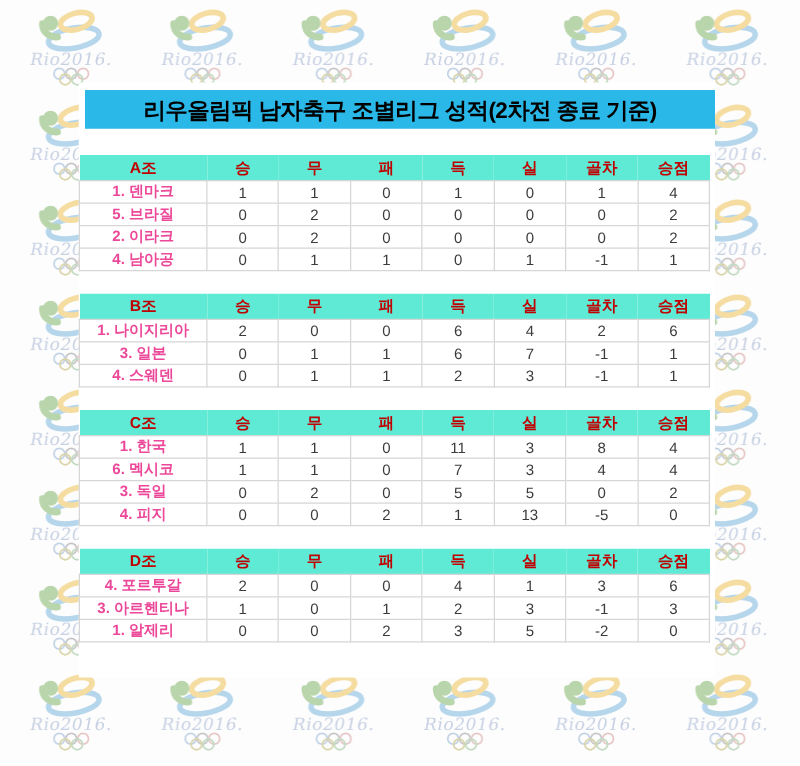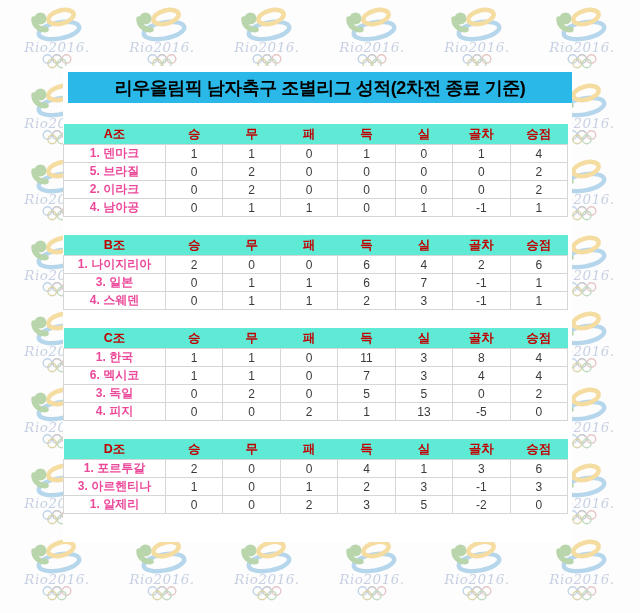--- a/index.html
+++ b/index.html
@@ -262,21 +262,21 @@
               <th>무</th>
               <th>패</th>
               <th>득</th>
               <th>실</th>
               <th>골차</th>
               <th>승점</th>
             </tr>
     </thead>
     <tbody>
             <tr>
-              <td class="team">1. 포르투갈</td>
+              <td class="team">4. 포르투갈</td>
               <td>2</td>
               <td>0</td>
               <td>0</td>
               <td>4</td>
               <td>1</td>
               <td>3</td>
               <td>6</td>
             </tr>
             <tr>
               <td class="team">3. 아르헨티나</td>

